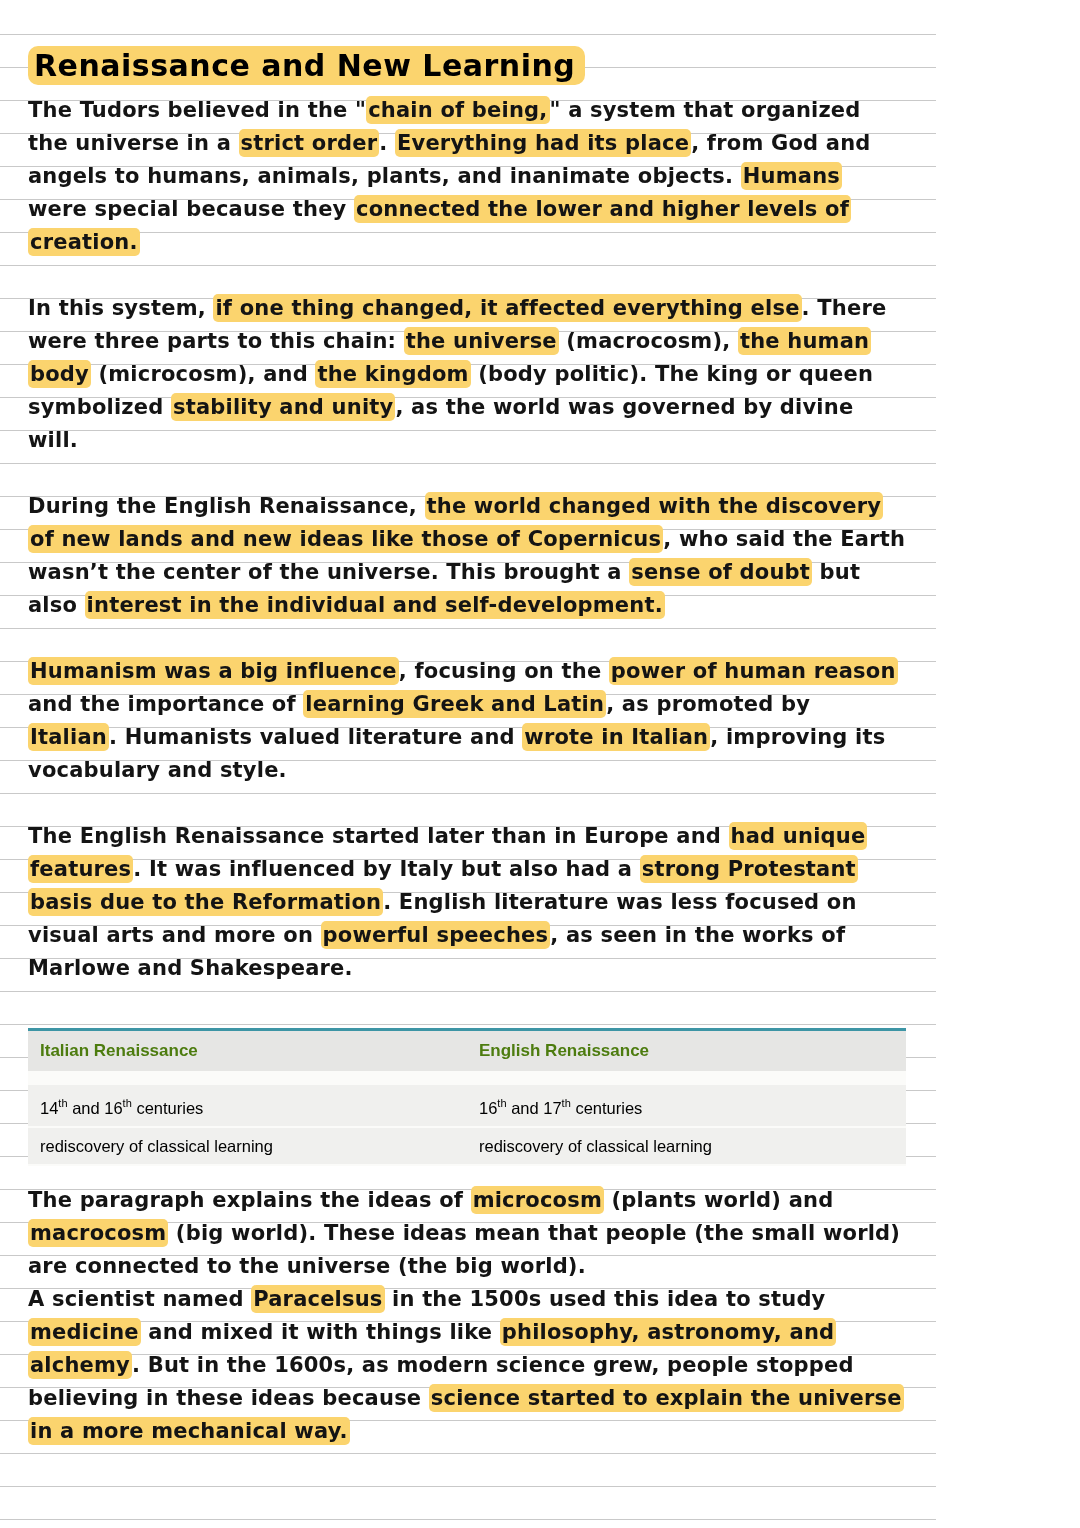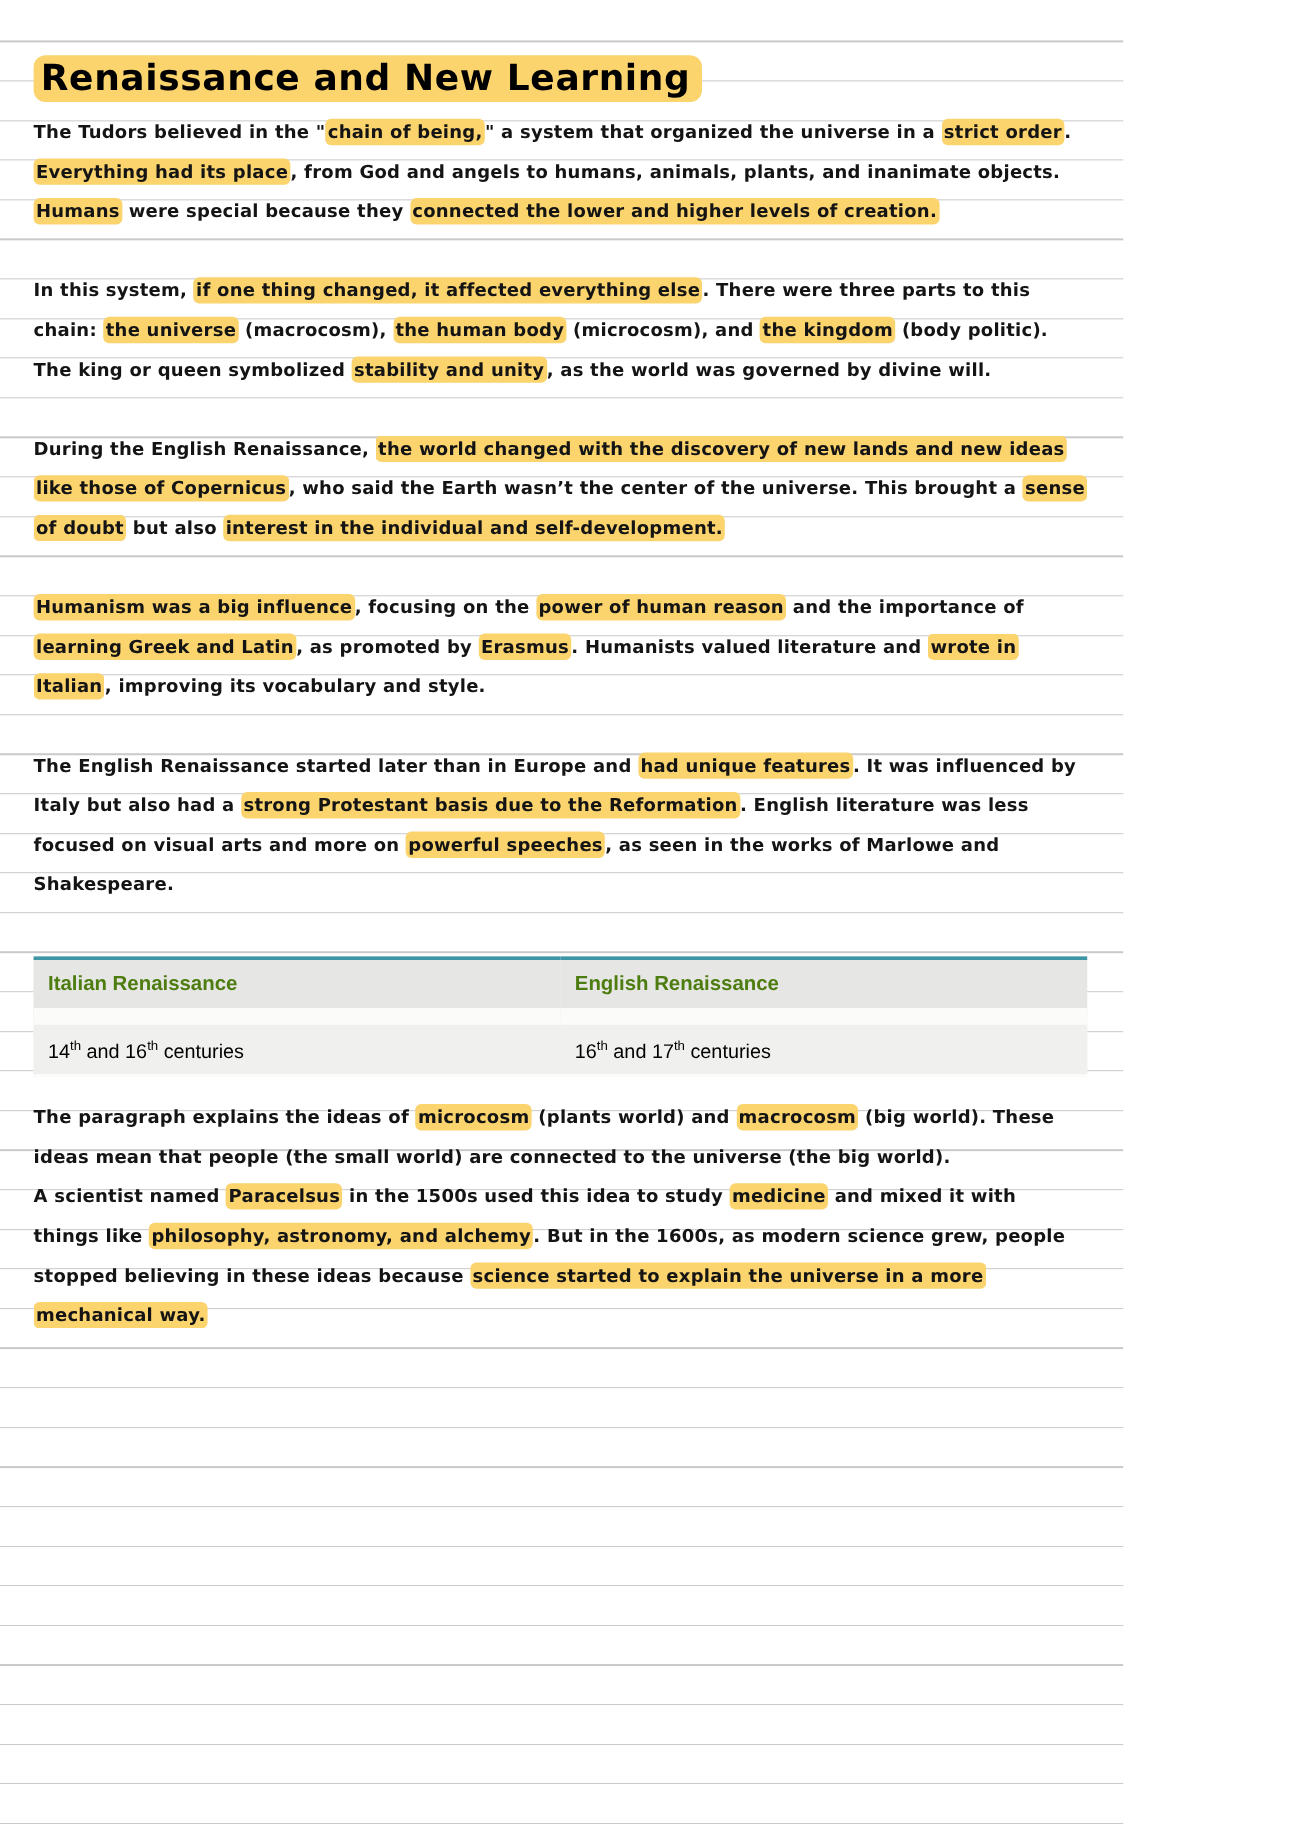--- a/index.html
+++ b/index.html
@@ -31,21 +31,21 @@
     color: #111;
     line-height: 44px;
     margin-bottom: 6px;
   }
   .title mark {
     background: var(--highlight, #fbd46e);
     padding: 2px 10px 2px 6px;
     border-radius: 10px;
   }
   .para {
-    font-size: 15px;
+    font-size: 21px;
     font-weight: 700;
     color: #141414;
     line-height: 33px;
     letter-spacing: 0.2px;
     margin-bottom: 33px;
   }
   .para mark {
     background: var(--highlight, #fbd46e);
     color: #141414;
     padding: 2px 2px;
@@ -90,37 +90,41 @@
 <body>
 
 <div class="page">
 
   <h1 class="title"><mark>Renaissance and New Learning</mark></h1>
 
   <div id="intro-paragraphs">
       <p class="para"><span>The Tudors believed in the "</span><mark>chain of being,</mark><span>" a system that organized the universe in a </span><mark>strict order</mark><span>. </span><mark>Everything had its place</mark><span>, from God and angels to humans, animals, plants, and inanimate objects. </span><mark>Humans</mark><span> were special because they </span><mark>connected the lower and higher levels of creation.</mark></p>
       <p class="para"><span>In this system, </span><mark>if one thing changed, it affected everything else</mark><span>. There were three parts to this chain: </span><mark>the universe</mark><span> (macrocosm), </span><mark>the human body</mark><span> (microcosm), and </span><mark>the kingdom</mark><span> (body politic). The king or queen symbolized </span><mark>stability and unity</mark><span>, as the world was governed by divine will.</span></p>
       <p class="para"><span>During the English Renaissance, </span><mark>the world changed with the discovery of new lands and new ideas like those of Copernicus</mark><span>, who said the Earth wasn’t the center of the universe. This brought a </span><mark>sense of doubt</mark><span> but also </span><mark>interest in the individual and self-development.</mark></p>
-      <p class="para"><mark>Humanism was a big influence</mark><span>, focusing on the </span><mark>power of human reason</mark><span> and the importance of </span><mark>learning Greek and Latin</mark><span>, as promoted by </span><mark>Erasmus</mark><span>. Humanists valued literature and </span><mark>wrote in Italian</mark><span>, improving its vocabulary and style.</span></p>
+      <p class="para"><mark>Humanism was a big influence</mark><span>, focusing on the </span><mark>power of human reason</mark><span> and the importance of </span><mark>learning Greek and Latin</mark><span>, as promoted by </span><mark>Italian</mark><span>. Humanists valued literature and </span><mark>wrote in Italian</mark><span>, improving its vocabulary and style.</span></p>
       <p class="para"><span>The English Renaissance started later than in Europe and </span><mark>had unique features</mark><span>. It was influenced by Italy but also had a </span><mark>strong Protestant basis due to the Reformation</mark><span>. English literature was less focused on visual arts and more on </span><mark>powerful speeches</mark><span>, as seen in the works of Marlowe and Shakespeare.</span></p>
     </div>
 
   <div class="table-wrap">
     <table class="cmp">
       <thead>
         <tr>
           <th>Italian Renaissance</th>
           <th>English Renaissance</th>
         </tr>
       </thead>
       <tbody id="table-body">
           <tr>
             <td>14<sup>th</sup> and 16<sup>th</sup> centuries</td>
             <td>16<sup>th</sup> and 17<sup>th</sup> centuries</td>
           </tr>
+          <tr>
+            <td>rediscovery of classical learning</td>
+            <td>rediscovery of classical learning</td>
+          </tr>
         </tbody>
     </table>
   </div>
 
   <div id="closing-paragraphs" class="closing">
       <p class="para"><span>The paragraph explains the ideas of </span><mark>microcosm</mark><span> (plants world) and </span><mark>macrocosm</mark><span> (big world). These ideas mean that people (the small world) are connected to the universe (the big world).</span></p>
       <p class="para"><span>A scientist named </span><mark>Paracelsus</mark><span> in the 1500s used this idea to study </span><mark>medicine</mark><span> and mixed it with things like </span><mark>philosophy, astronomy, and alchemy</mark><span>. But in the 1600s, as modern science grew, people stopped believing in these ideas because </span><mark>science started to explain the universe in a more mechanical way.</mark></p>
     </div>
 
 </div>

